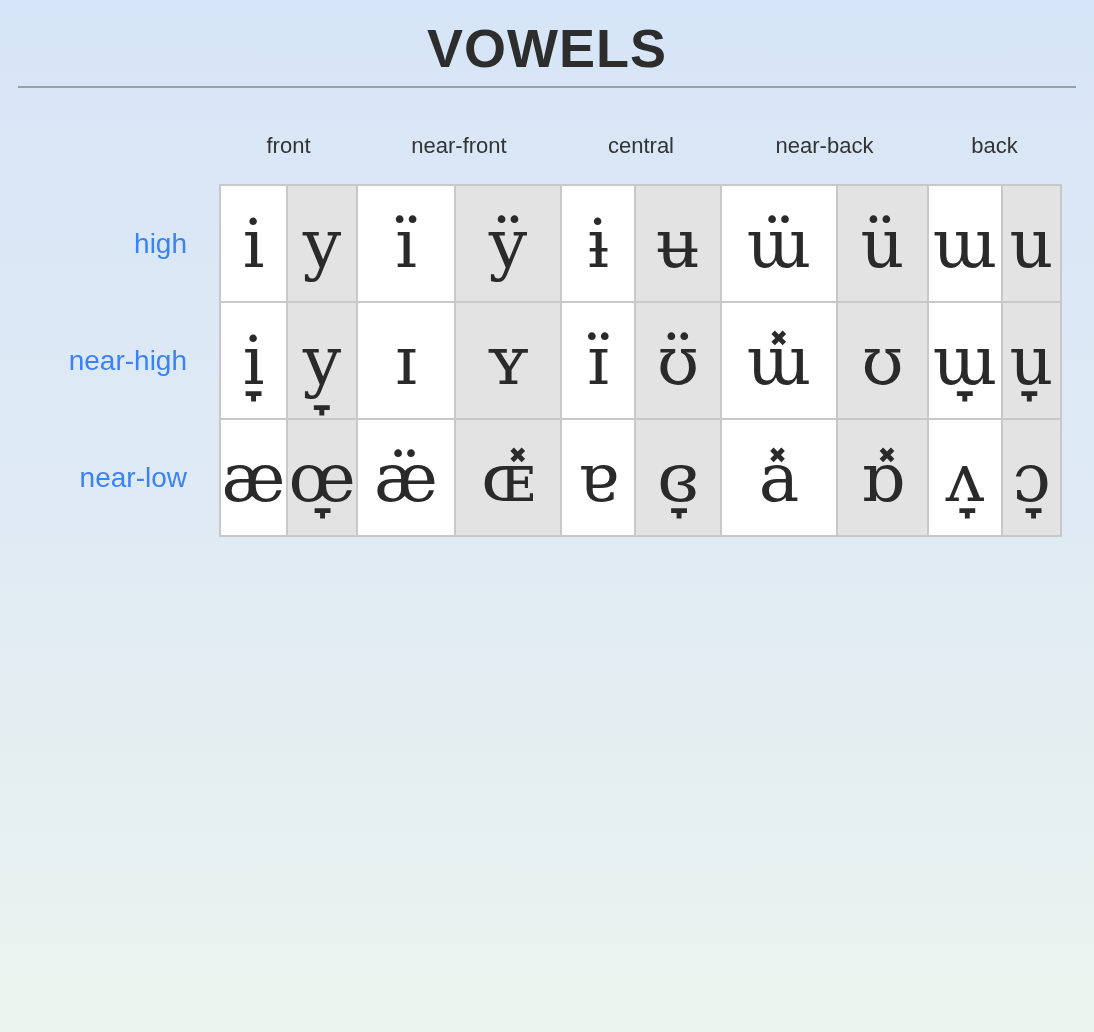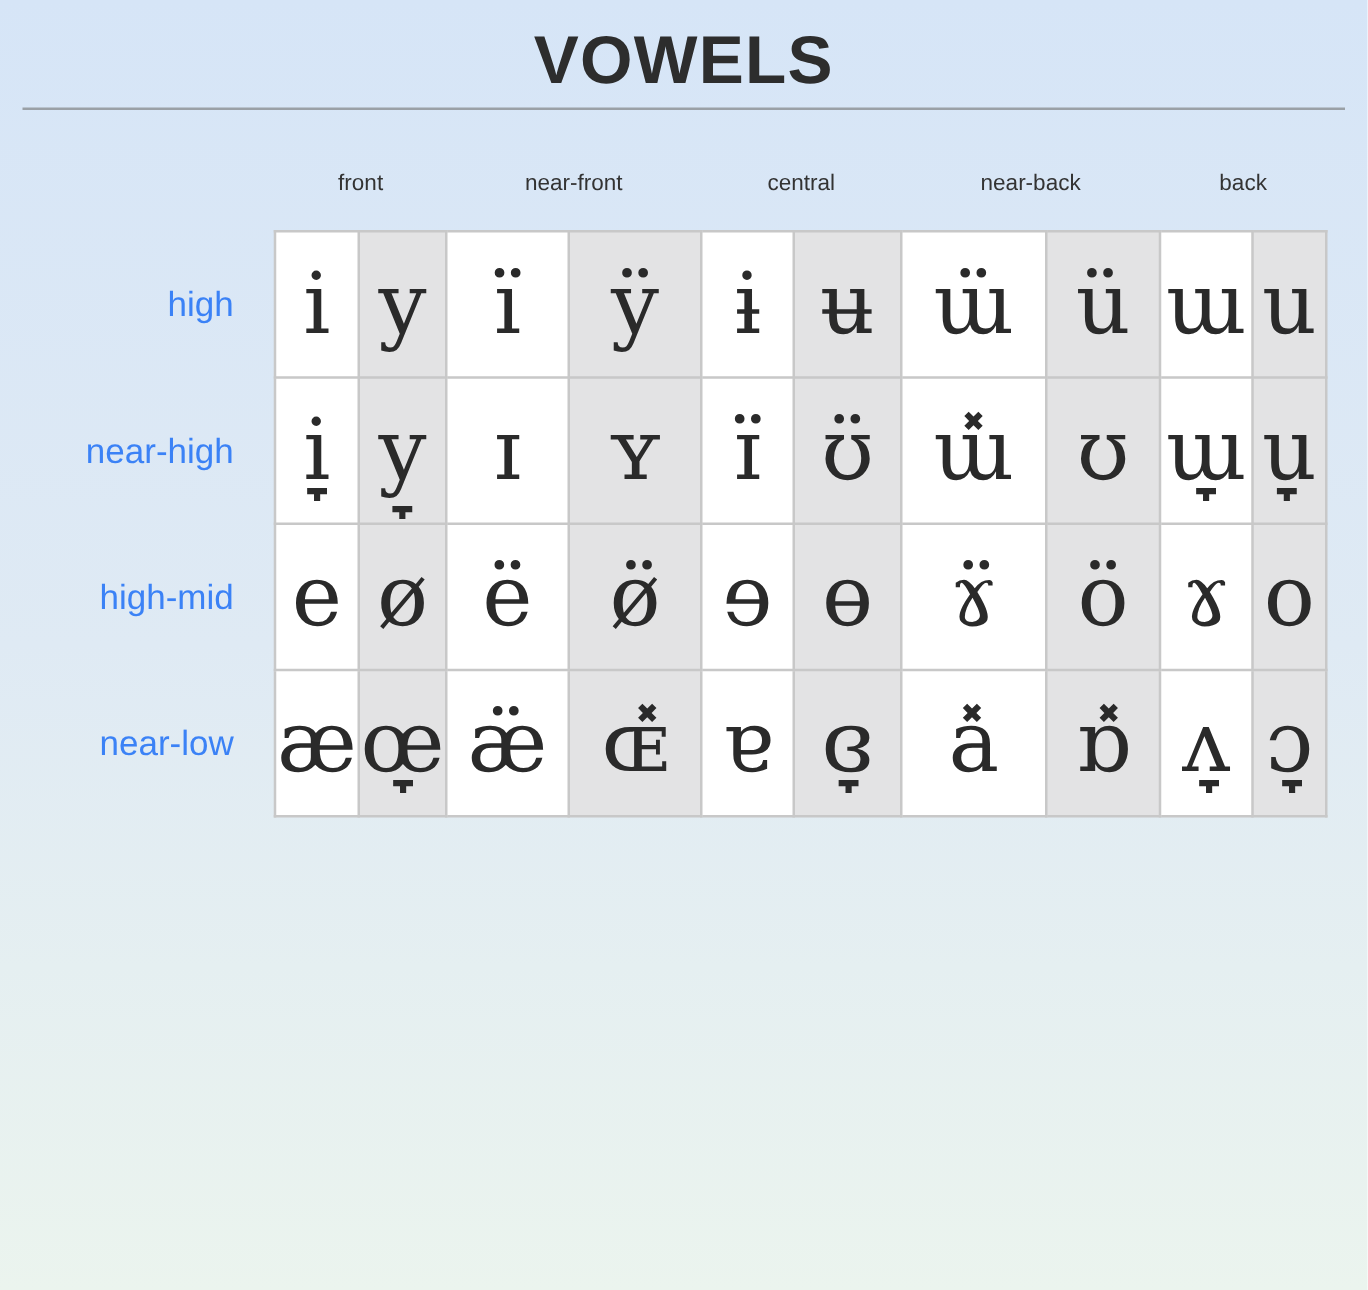--- a/index.html
+++ b/index.html
@@ -27,21 +27,21 @@
     border: none;
     border-top: 2px solid #9aa0a6;
     margin: 12px 18px 0 18px;
   }
   table.vowel-table {
     border-collapse: collapse;
     table-layout: fixed;
     margin: 20px 0 0 18px;
   }
   table.vowel-table th {
-    font-size: 18px;
+    font-size: 22px;
     font-weight: 400;
     color: #333333;
     border: none;
     background: transparent;
     height: 76px;
     vertical-align: middle;
     text-align: center;
     padding: 0;
   }
   td.row-label {
@@ -120,33 +120,20 @@
           <td class="cell unrounded">ɪ</td>
           <td class="cell rounded">ʏ</td>
           <td class="cell unrounded">ɪ̈</td>
           <td class="cell rounded">ʊ̈</td>
           <td class="cell unrounded">ɯ̽</td>
           <td class="cell rounded">ʊ</td>
           <td class="cell unrounded">ɯ̞</td>
           <td class="cell rounded">u̞</td>
         </tr>
         <tr class="vowel-row">
-          <td class="row-label">high-mid</td>
-          <td class="cell unrounded">e</td>
-          <td class="cell rounded">ø</td>
-          <td class="cell unrounded">ë</td>
-          <td class="cell rounded">ø̈</td>
-          <td class="cell unrounded">ɘ</td>
-          <td class="cell rounded">ɵ</td>
-          <td class="cell unrounded">ɤ̈</td>
-          <td class="cell rounded">ö</td>
-          <td class="cell unrounded">ɤ</td>
-          <td class="cell rounded">o</td>
-        </tr>
-        <tr class="vowel-row">
           <td class="row-label">near-low</td>
           <td class="cell unrounded">æ</td>
           <td class="cell rounded">œ̞</td>
           <td class="cell unrounded">æ̈</td>
           <td class="cell rounded">ɶ̽</td>
           <td class="cell unrounded">ɐ</td>
           <td class="cell rounded">ɞ̞</td>
           <td class="cell unrounded">a̽</td>
           <td class="cell rounded">ɒ̽</td>
           <td class="cell unrounded">ʌ̞</td>

